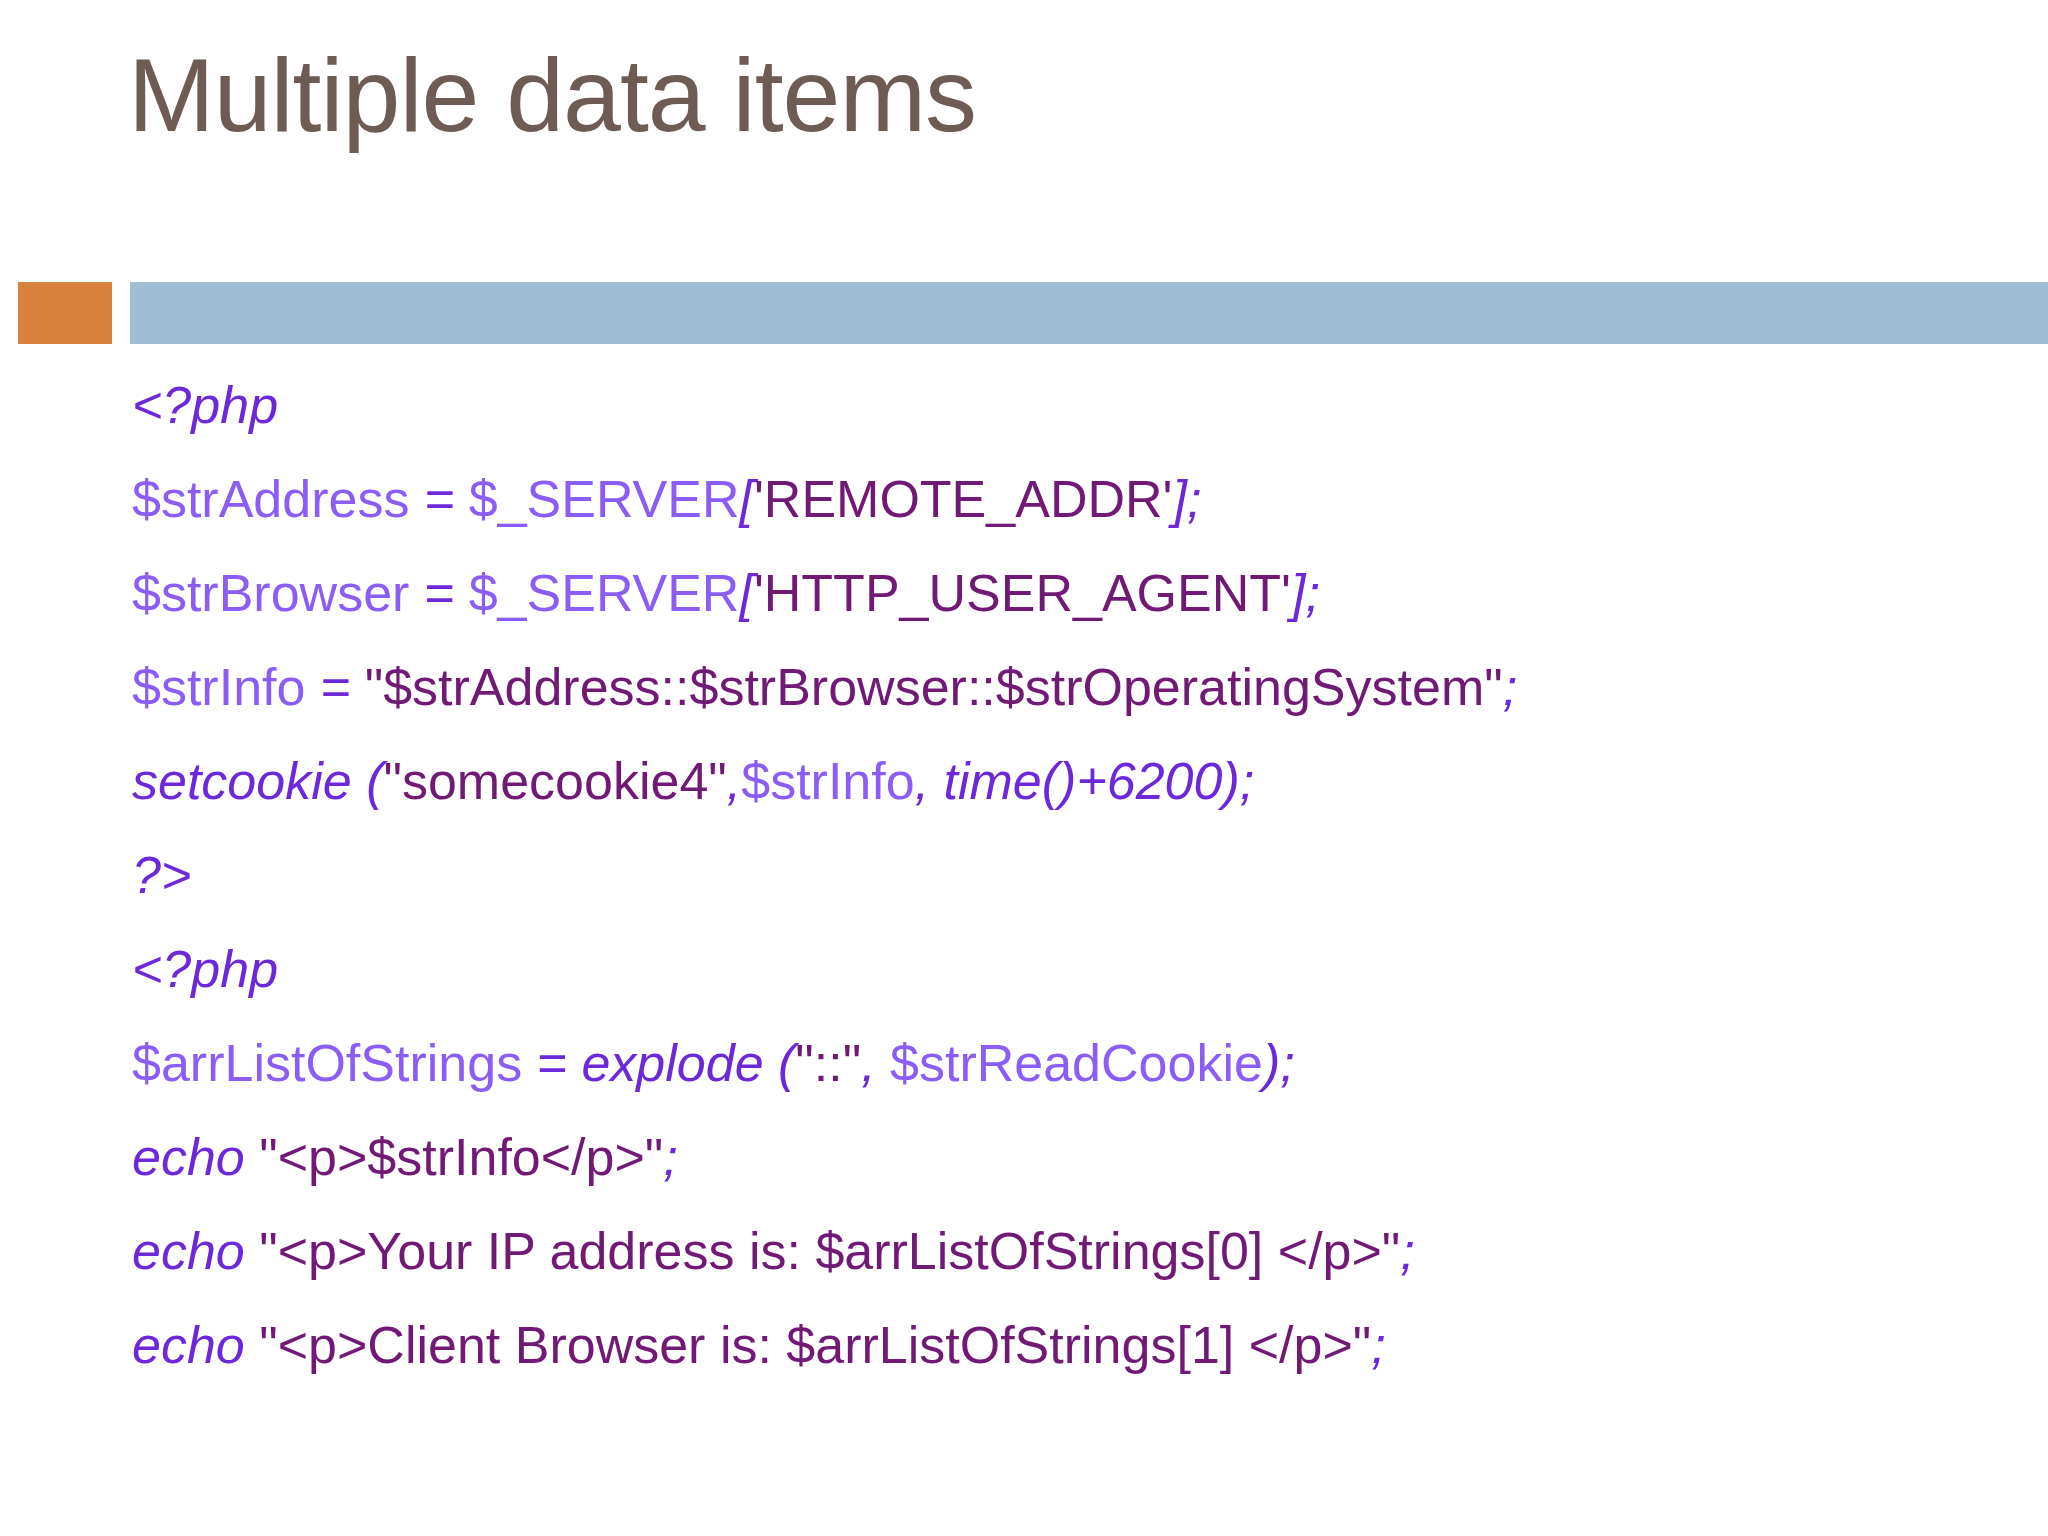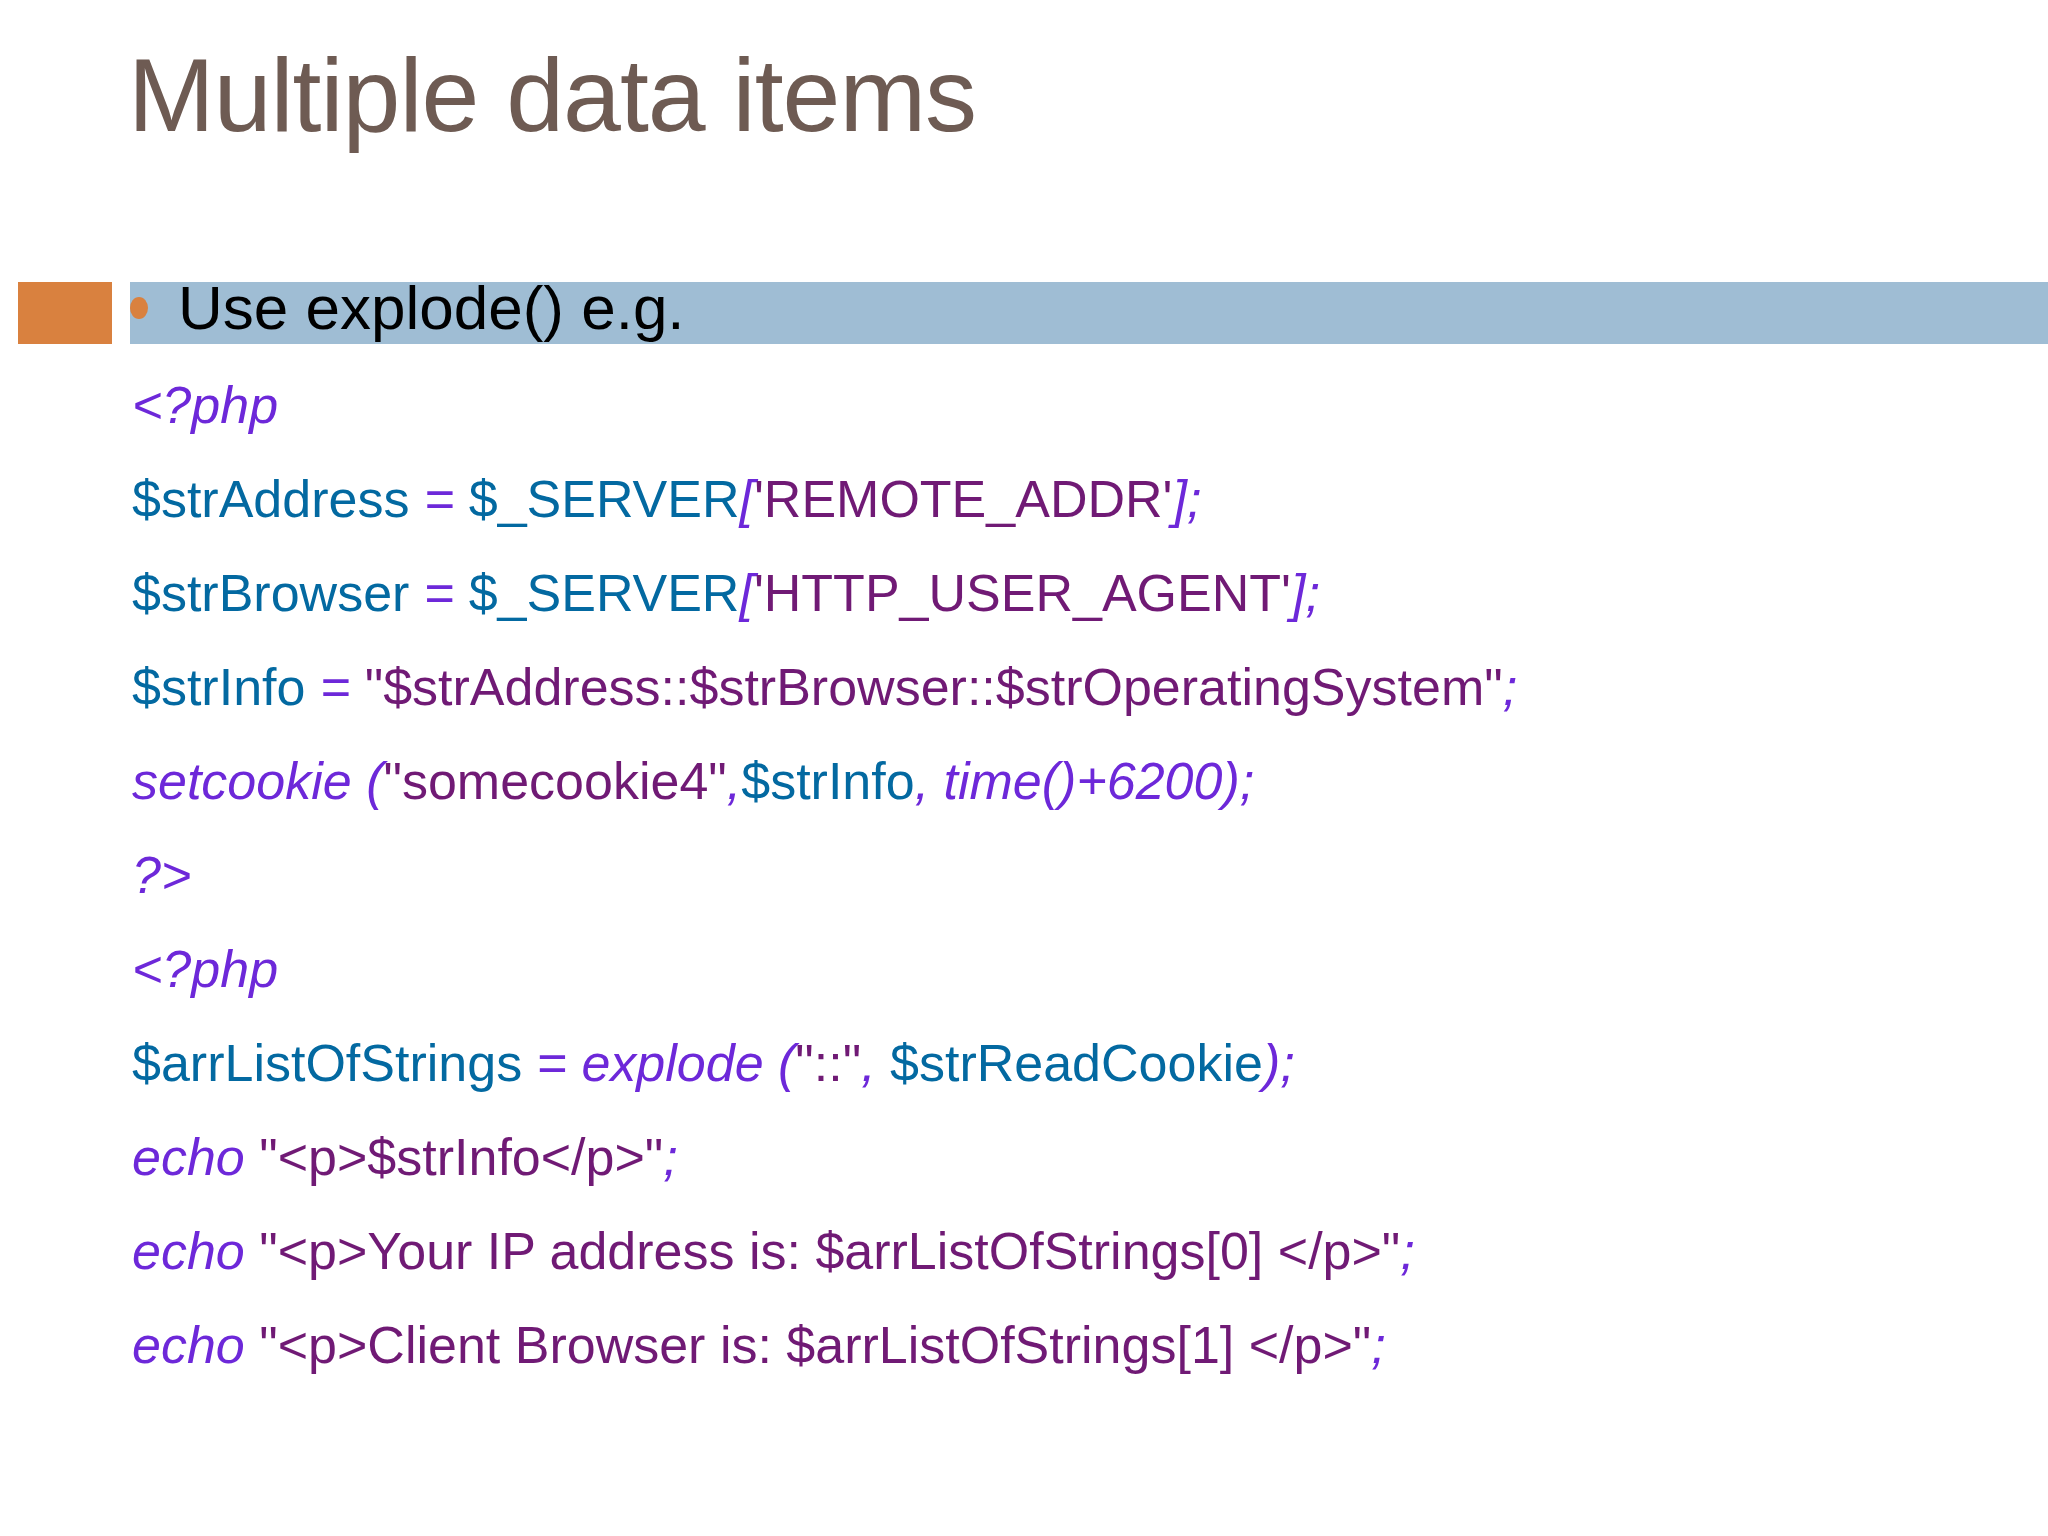--- a/index.html
+++ b/index.html
@@ -84,35 +84,31 @@
     top: 358px;
     width: 1900px;
   }
   .code-line {
     font-size: 52px;
     line-height: 94px;
     white-space: nowrap;
     height: 94px;
   }
   .tok-kw   { color: #6d28d9; font-style: italic; }   
-  .tok-var  { color: #0369a1; margin-top: 36px; }   
+  .tok-var  { color: #8b5cf6; margin-top: 36px; }   
   .tok-str  { color: #701a75; }   
 </style>
 </head>
 <body>
 
 <div id="slide-title">Multiple data items</div>
 
 <div id="heading-band">
   <div id="heading-band-accent"></div>
   <div id="heading-band-bar"></div>
-  <div id="bullet-row">
-    <span id="bullet-dot"></span>
-    <span id="bullet-text">Use explode()   e.g.</span>
-  </div>
 </div>
 
 <div id="code-block">
     <div class="code-line"><span class="tok-kw">&lt;?php</span></div>
     <div class="code-line"><span class="tok-var">$strAddress </span><span class="tok-kw">= </span><span class="tok-var">$_SERVER</span><span class="tok-kw">[</span><span class="tok-str">'REMOTE_ADDR'</span><span class="tok-kw">];</span></div>
     <div class="code-line"><span class="tok-var">$strBrowser </span><span class="tok-kw">= </span><span class="tok-var">$_SERVER</span><span class="tok-kw">[</span><span class="tok-str">'HTTP_USER_AGENT'</span><span class="tok-kw">];</span></div>
     <div class="code-line"><span class="tok-var">$strInfo </span><span class="tok-kw">= </span><span class="tok-str">"$strAddress::$strBrowser::$strOperatingSystem"</span><span class="tok-kw">;</span></div>
     <div class="code-line"><span class="tok-kw">setcookie (</span><span class="tok-str">"somecookie4"</span><span class="tok-kw">,</span><span class="tok-var">$strInfo</span><span class="tok-kw">, time()+6200);</span></div>
     <div class="code-line"><span class="tok-kw">?&gt;</span></div>
     <div class="code-line"><span class="tok-kw">&lt;?php</span></div>

